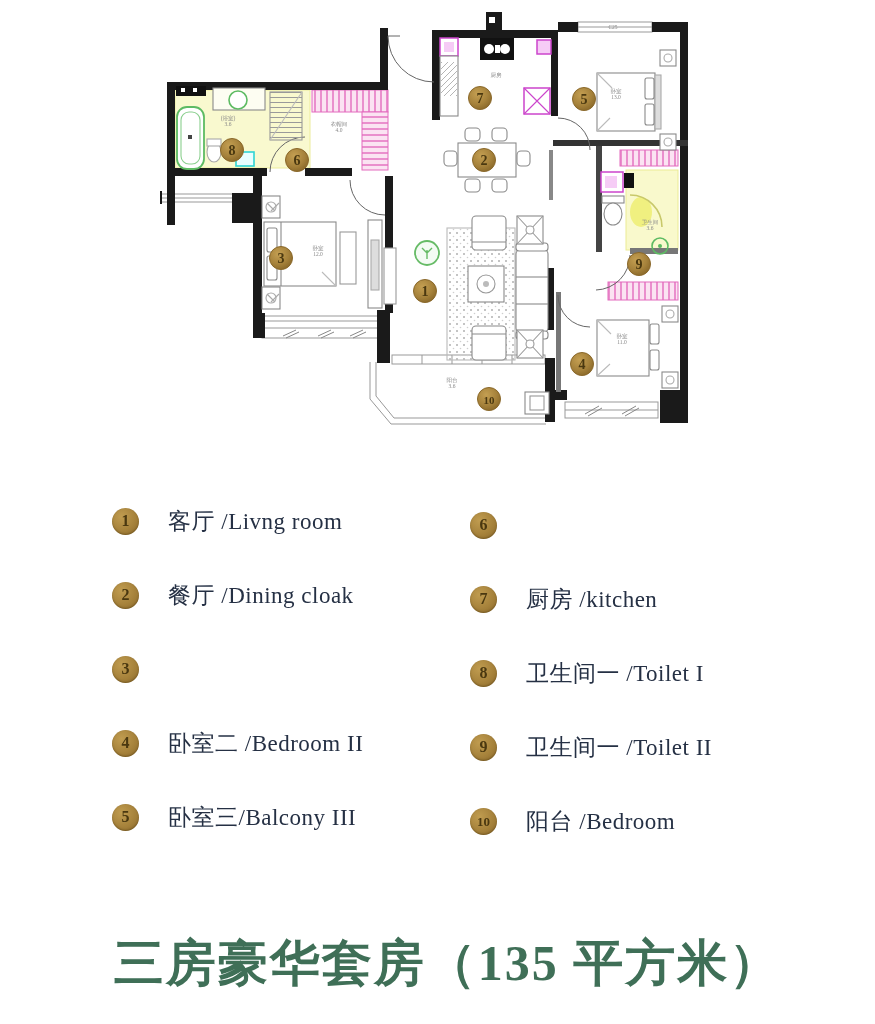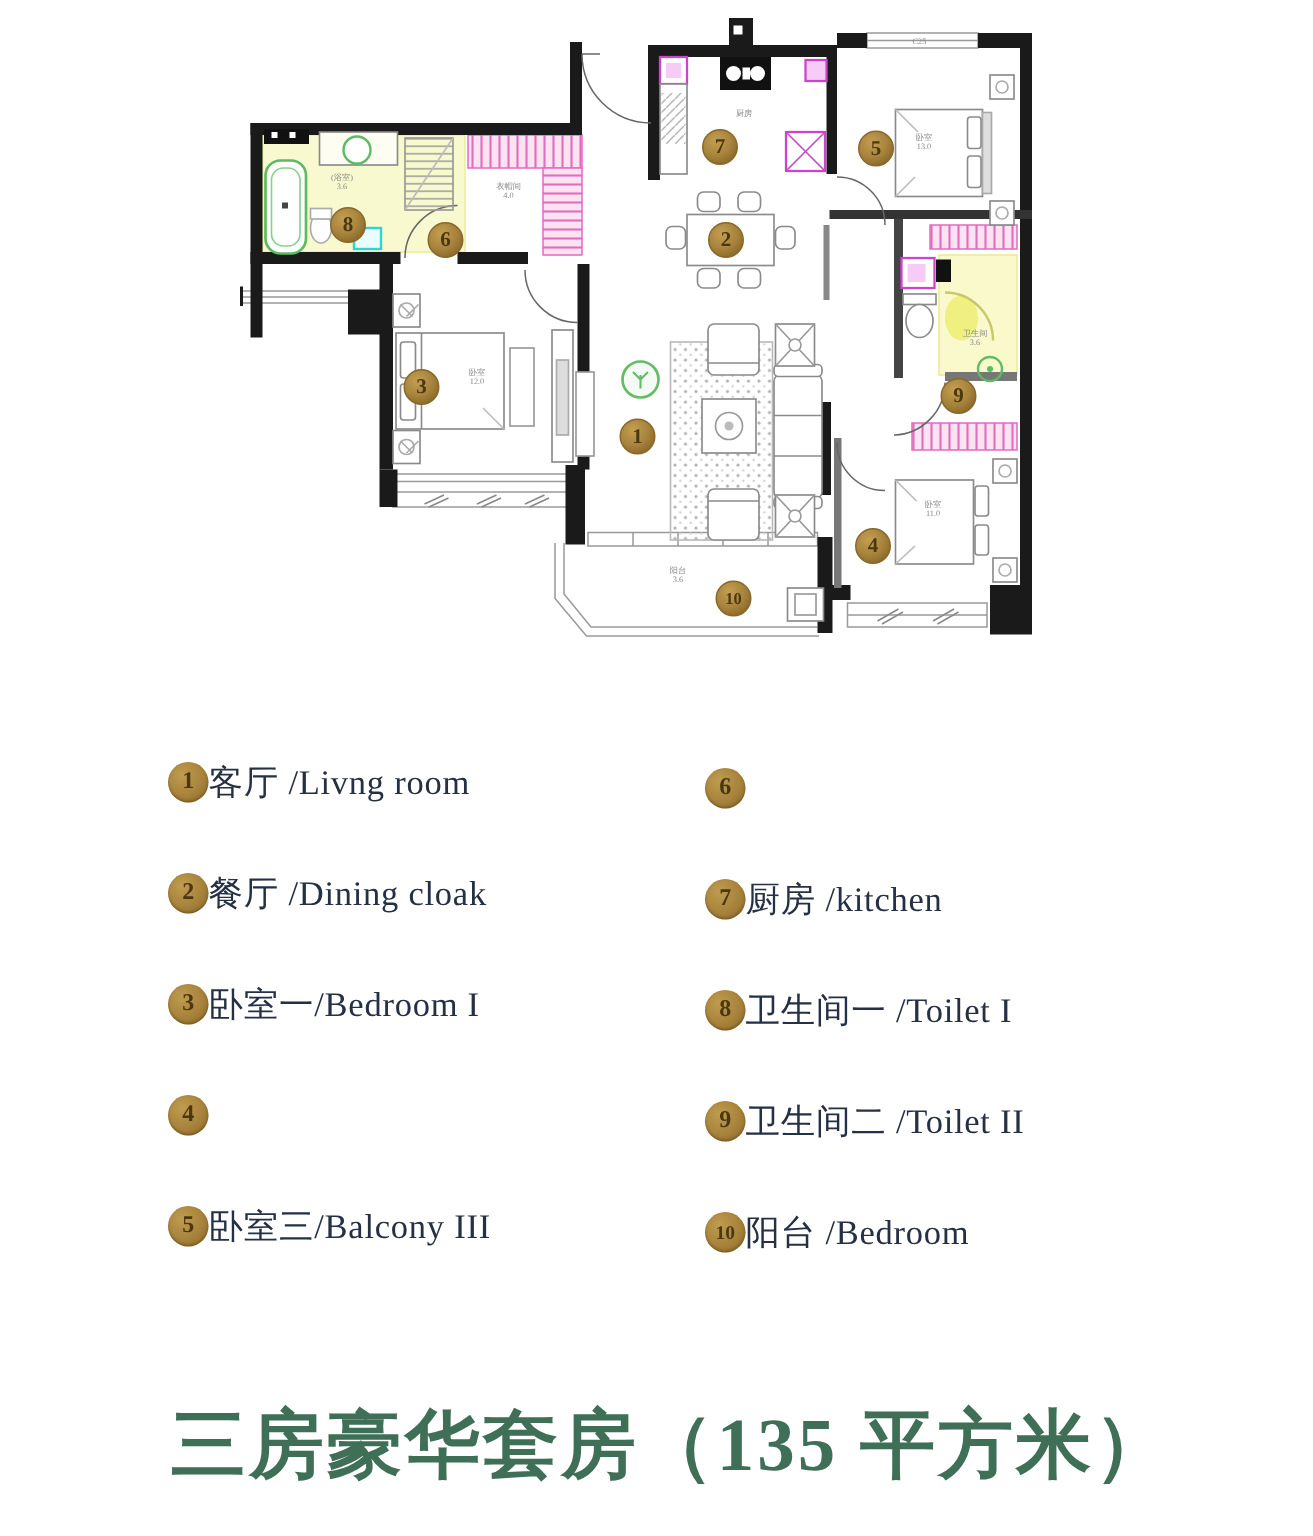--- a/index.html
+++ b/index.html
@@ -5,21 +5,21 @@
   html,body{margin:0;padding:0;background:#ffffff;}
   .stage{position:relative;width:875px;height:1024px;background:#ffffff;overflow:hidden;
          font-family:"Liberation Serif","DejaVu Serif",serif;}
   .plan-svg{position:absolute;left:160px;top:8px;width:535px;height:424px;}
   .legend-row{position:absolute;display:flex;align-items:center;height:36px;}
   .legend-circle{width:27px;height:27px;border-radius:50%;flex:0 0 27px;
     background:radial-gradient(circle at 35% 32%, #c09c50 0%, #a6823b 55%, #8a682a 100%);
     display:flex;align-items:center;justify-content:center;
     color:#4a3810;font-weight:bold;font-size:16px;line-height:1;
     box-shadow:inset 0 -1px 2px rgba(60,40,0,.4);}
-  .legend-label{font-size:23px;color:#253044;letter-spacing:.5px;white-space:nowrap;}
+  .legend-label{margin-left:29px;font-size:23px;color:#253044;letter-spacing:.5px;white-space:nowrap;}
   .plan-title{position:absolute;left:0;top:930px;width:875px;text-align:center;
     transform:translateX(10px);
     font-size:50px;font-weight:600;color:#3f6f57;letter-spacing:2px;white-space:nowrap;}
 </style>
 </head>
 <body>
 
 <div class="stage">
 
   <svg class="plan-svg" viewBox="160 8 535 424" xmlns="http://www.w3.org/2000/svg">
@@ -291,43 +291,43 @@
       <div class="legend-row" style="left: 112px; top: 503px;">
         <span class="legend-circle">1</span>
         <span class="legend-label">客厅 /Livng room</span>
       </div>
       <div class="legend-row" style="left: 112px; top: 577px;">
         <span class="legend-circle">2</span>
         <span class="legend-label">餐厅 /Dining cloak</span>
       </div>
       <div class="legend-row" style="left: 112px; top: 651px;">
         <span class="legend-circle">3</span>
-        <span class="legend-label">卧室一/Bedroom I</span>
       </div>
       <div class="legend-row" style="left: 112px; top: 725px;">
         <span class="legend-circle">4</span>
+        <span class="legend-label">卧室二 /Bedroom II</span>
       </div>
       <div class="legend-row" style="left: 112px; top: 799px;">
         <span class="legend-circle">5</span>
         <span class="legend-label">卧室三/Balcony III</span>
       </div>
       <div class="legend-row" style="left: 470px; top: 507px;">
         <span class="legend-circle">6</span>
       </div>
       <div class="legend-row" style="left: 470px; top: 581px;">
         <span class="legend-circle">7</span>
         <span class="legend-label">厨房 /kitchen</span>
       </div>
       <div class="legend-row" style="left: 470px; top: 655px;">
         <span class="legend-circle">8</span>
         <span class="legend-label">卫生间一 /Toilet I</span>
       </div>
       <div class="legend-row" style="left: 470px; top: 729px;">
         <span class="legend-circle">9</span>
-        <span class="legend-label">卫生间二 /Toilet II</span>
+        <span class="legend-label">卫生间一 /Toilet II</span>
       </div>
       <div class="legend-row" style="left: 470px; top: 803px;">
         <span class="legend-circle" style="font-size: 13px;">10</span>
         <span class="legend-label">阳台 /Bedroom</span>
       </div>
     </div>
 
   <div class="plan-title">三房豪华套房（135 平方米）</div>
 </div>
 

